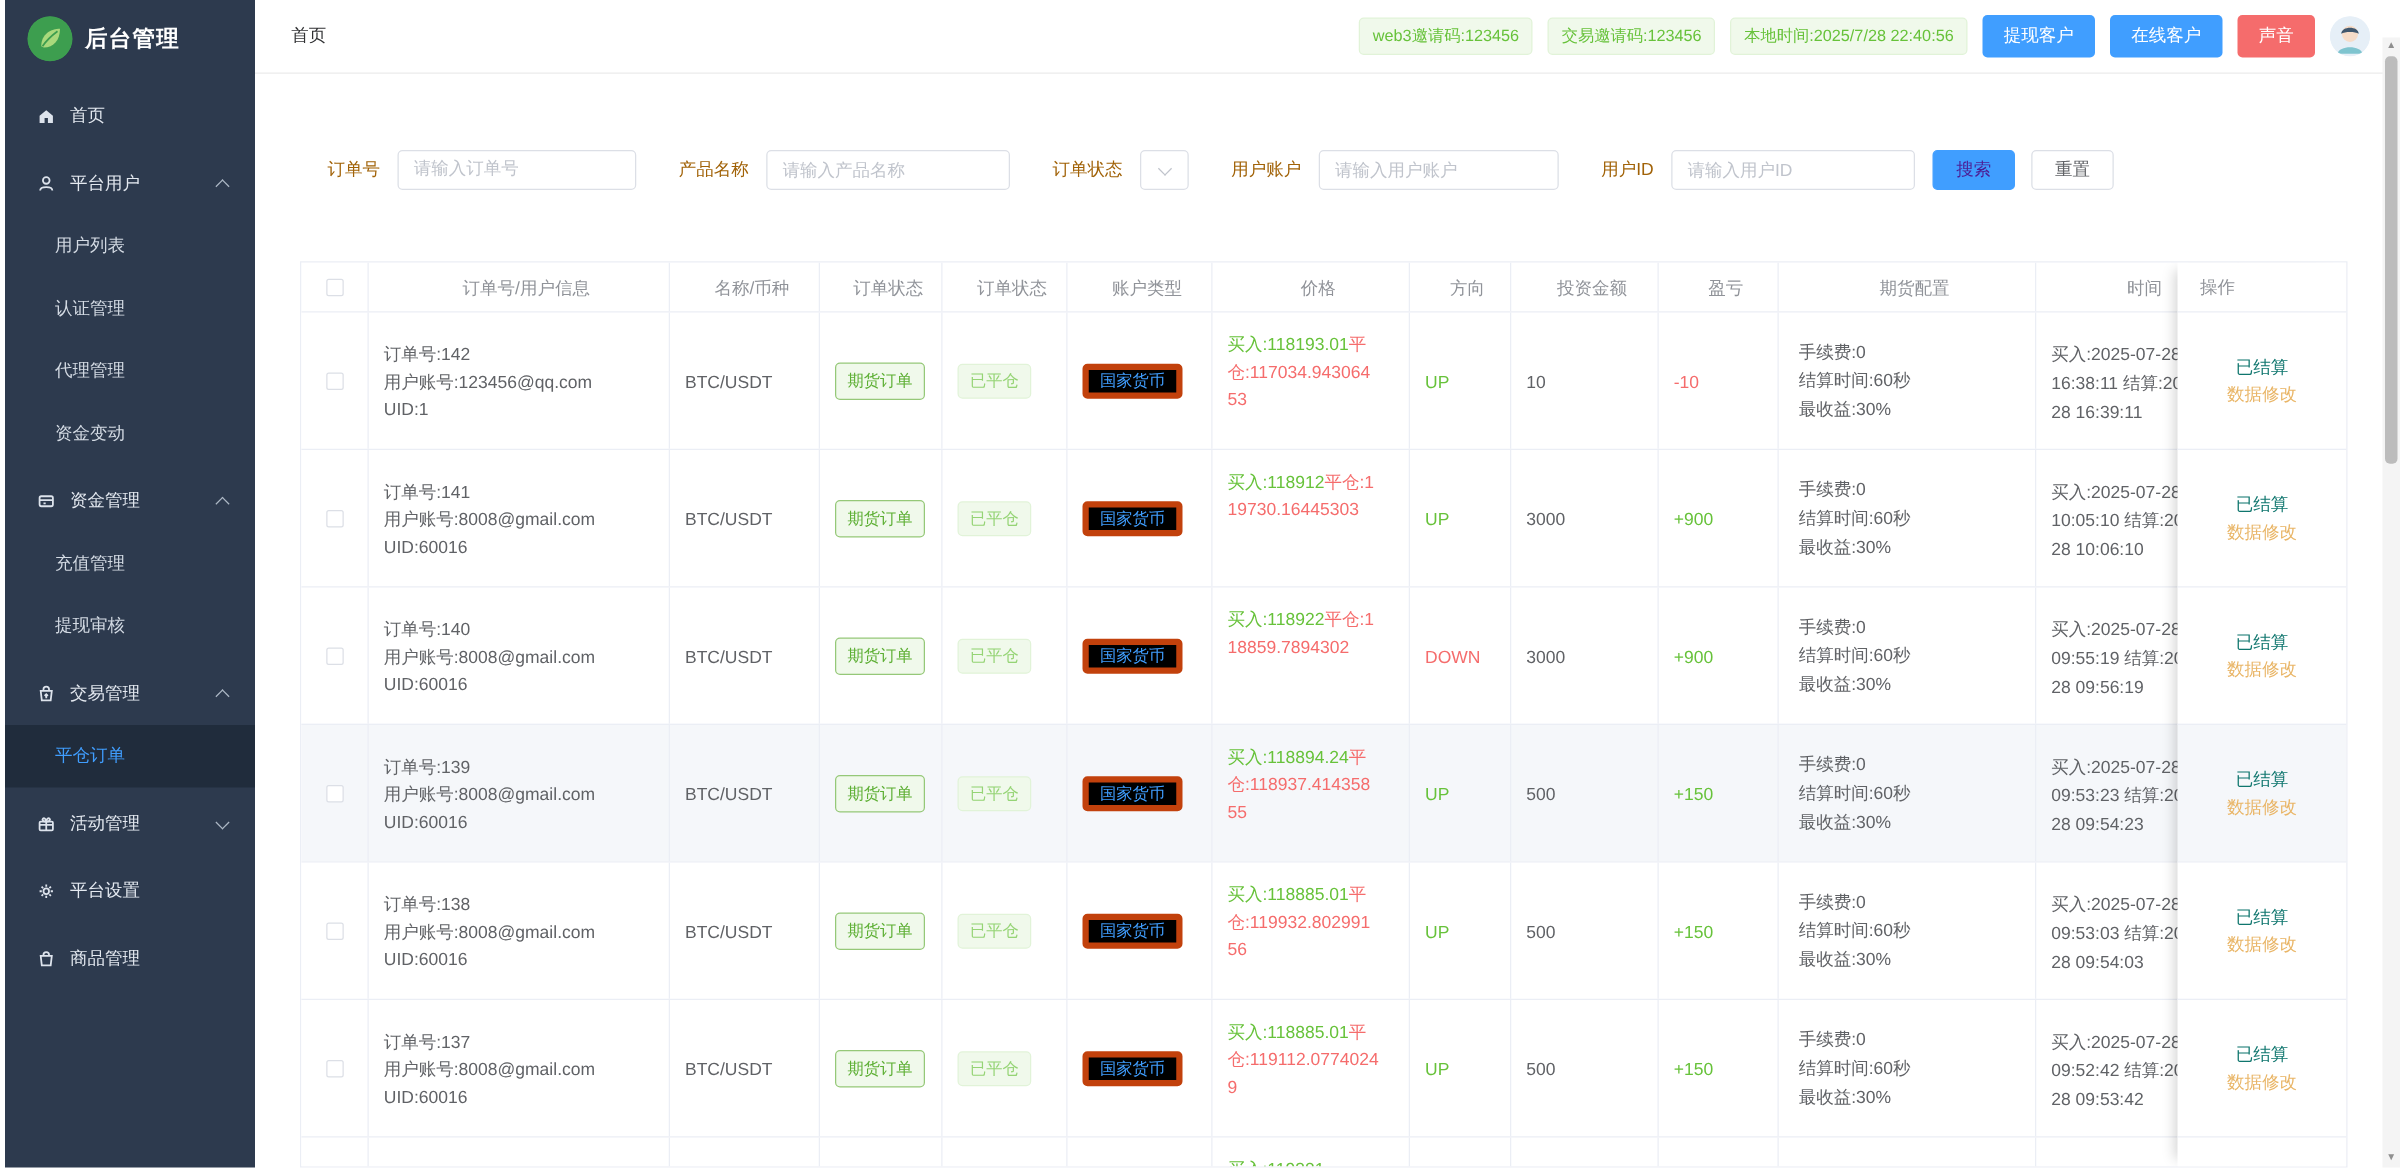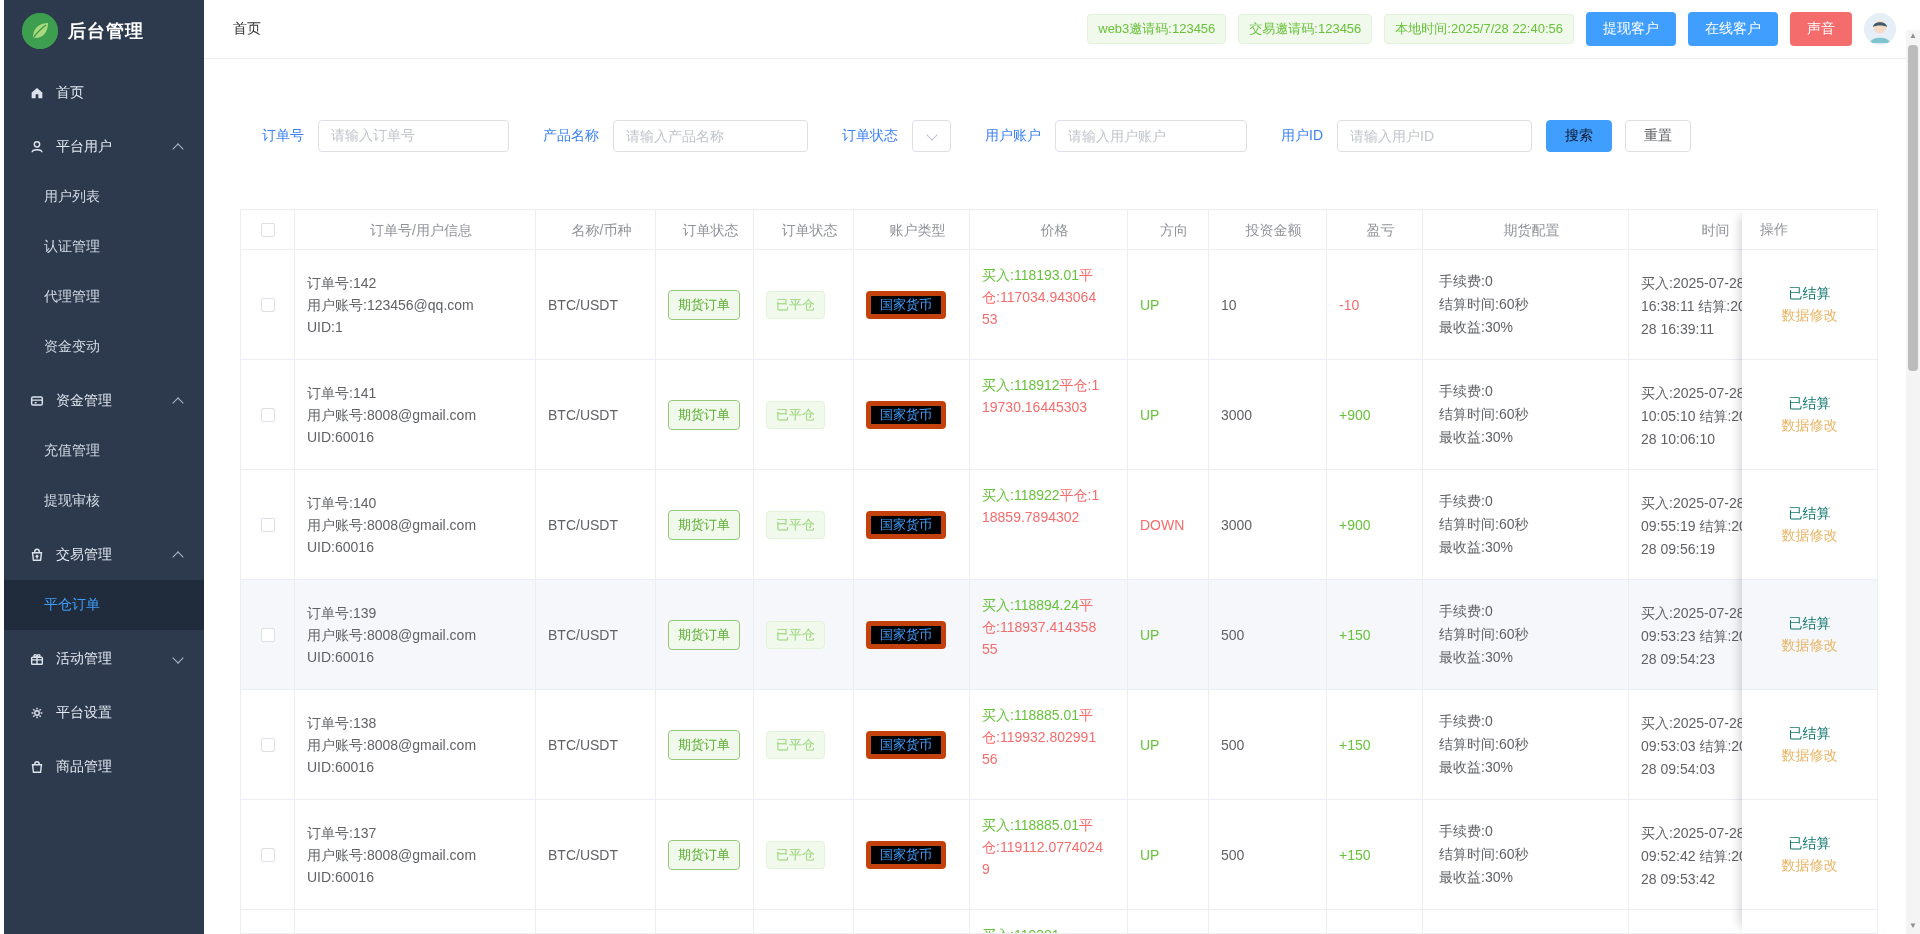--- a/index.html
+++ b/index.html
@@ -29,27 +29,27 @@
   .breadcrumb { color:#303133; font-size:14px; cursor:pointer; }
   .topbar-right { margin-left:auto; display:flex; align-items:center; gap:12px; }
   .badge { background:#f0f9eb; border:1px solid #e1f3d8; color:#67c23a; font-size:13px; padding:5px 10px; border-radius:4px; white-space:nowrap; }
   .hbtn { border:none; border-radius:4px; color:#fff; font-size:14px; padding:8px 17px; cursor:pointer; white-space:nowrap; font-family:inherit; }
   .hbtn.blue { background:#409eff; }
   .hbtn.red { background:#f56c6c; }
   .avatar { width:32px; height:32px; border-radius:50%; background:#e6eff7; overflow:hidden; cursor:pointer; flex:0 0 auto; }
 
   
   .filters { display:flex; align-items:center; margin:61px 0 0 62px; height:32px; }
-  .f-label { color:#3b82f6; margin-right:14px; white-space:nowrap; }
+  .f-label { color:#a16207; margin-right:14px; white-space:nowrap; }
   .f-input { height:32px; border:1px solid #dcdfe6; border-radius:4px; padding:0 12px; font-size:14px; color:#606266; font-family:inherit; margin-right:34px; }
   .f-input::placeholder { color:#c0c4cc; }
   .f-select { width:39px; height:32px; border:1px solid #dcdfe6; border-radius:4px; margin-right:34px; display:flex; align-items:center; justify-content:center; cursor:pointer; background:#fff; }
   .sel-chevron { width:8px; height:8px; border-right:1.4px solid #c0c4cc; border-bottom:1.4px solid #c0c4cc; transform:rotate(45deg); margin-top:-3px; }
   .f-btn { height:32px; padding:0 18px; border-radius:4px; font-size:14px; cursor:pointer; font-family:inherit; }
-  .f-btn.search { background:#409eff; border:1px solid #409eff; color:#0f172a; margin-left:-20px; }
+  .f-btn.search { background:#409eff; border:1px solid #409eff; color:#4c1d95; margin-left:-20px; }
   .f-btn.reset { background:#fff; border:1px solid #dcdfe6; color:#606266; margin-left:13px; }
 
   
   .table-wrap { position:relative; margin:57px 0 0 40px; width:1638px; height:725px; overflow:hidden;
      border:1px solid #ebeef5; }
   .trow { display:grid; grid-template-columns:54px 241px 120px 98px 100px 116px 158px 81px 118px 96px 206px 162px 88px; }
   .thead { height:39px; }
   .thead .cell { color:#909399; display:flex; align-items:center; }
   .tbody-row { min-height:110px; border-top:1px solid #ebeef5; background:#fff; }
   .tbody-row.hover { background:#f5f7fa; }

